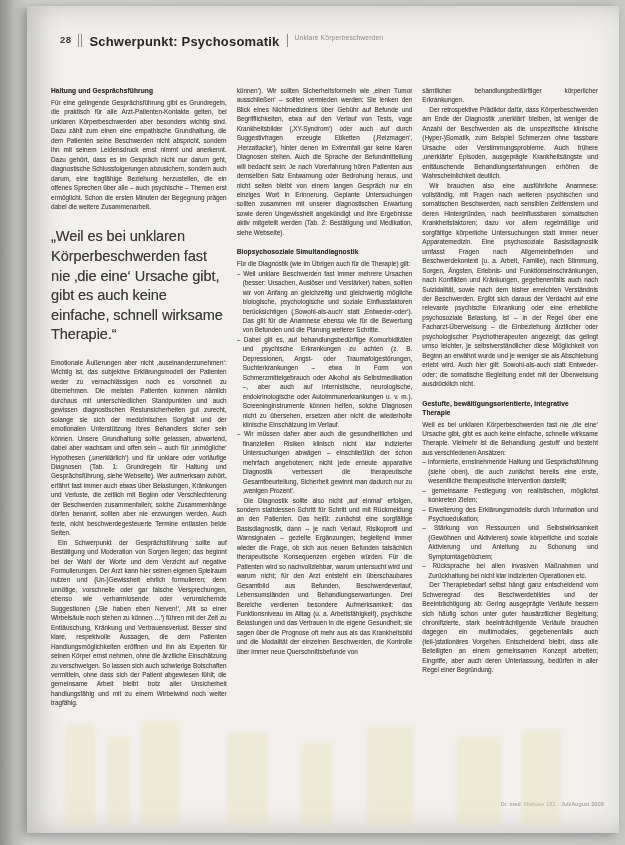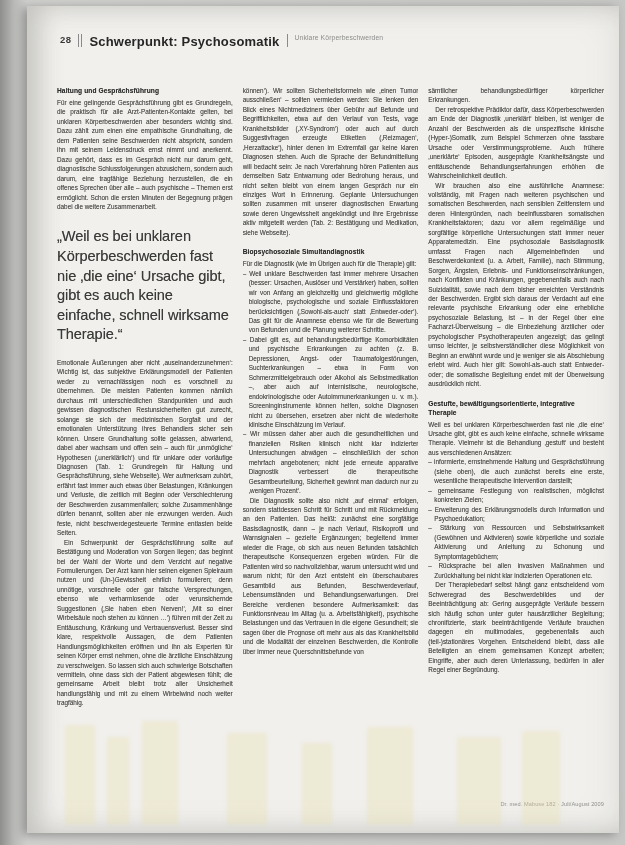--- a/index.html
+++ b/index.html
@@ -15,21 +15,21 @@
     box-shadow:-4px 2px 9px rgba(0,0,0,0.30), inset 14px 0 22px rgba(125,125,120,0.28), inset 0 0 34px rgba(140,140,135,0.18);
   }
   .streak { position:absolute; bottom:8px; background:rgba(232,223,173,0.38); filter:blur(2px); }
   .hdr { position:absolute; left:33px; top:28px; display:flex; align-items:flex-start; gap:7px; }
   .pagenum { font-size:9.5px; font-weight:bold; color:#3a3a3a; letter-spacing:0.4px; }
   .vbar { width:1px; height:13px; background:#8a8a8a; }
   .vbar2 { margin-left:-5px; }
   .section { font-size:13px; font-weight:bold; color:#262626; letter-spacing:0.2px; }
   .article { font-size:6.8px; color:#8d8d8b; letter-spacing:0.1px; }
   .cols {
-    position:absolute; left:30px; top:80px; width:547px; height:714px;
+    position:absolute; left:24px; top:80px; width:547px; height:714px;
     display:flex; gap:10px;
   }
   .col {
     flex:1 1 0; overflow:hidden;
     font-size:6.4px; line-height:9.45px; color:#4a4a48;
     text-align:justify; hyphens:auto; -webkit-hyphens:auto;
     text-shadow:0 0 0.35px rgba(90,90,88,0.55);
   }
   .col h3 {
     font-size:6.6px; line-height:9px; color:#2c2c2a;

